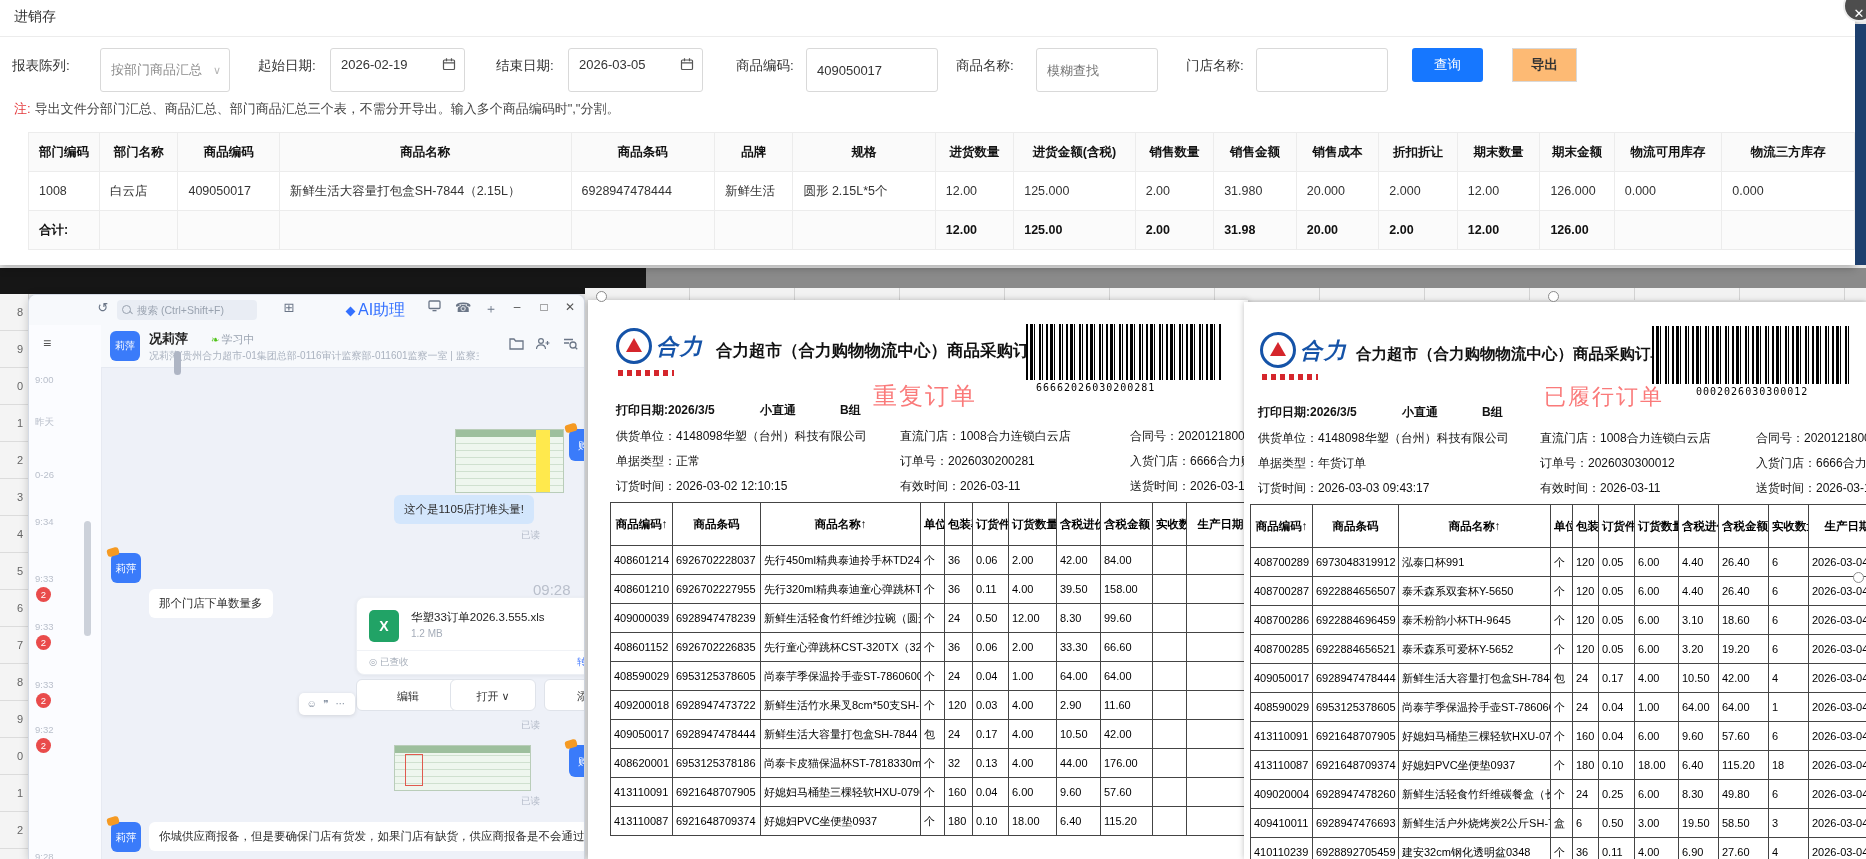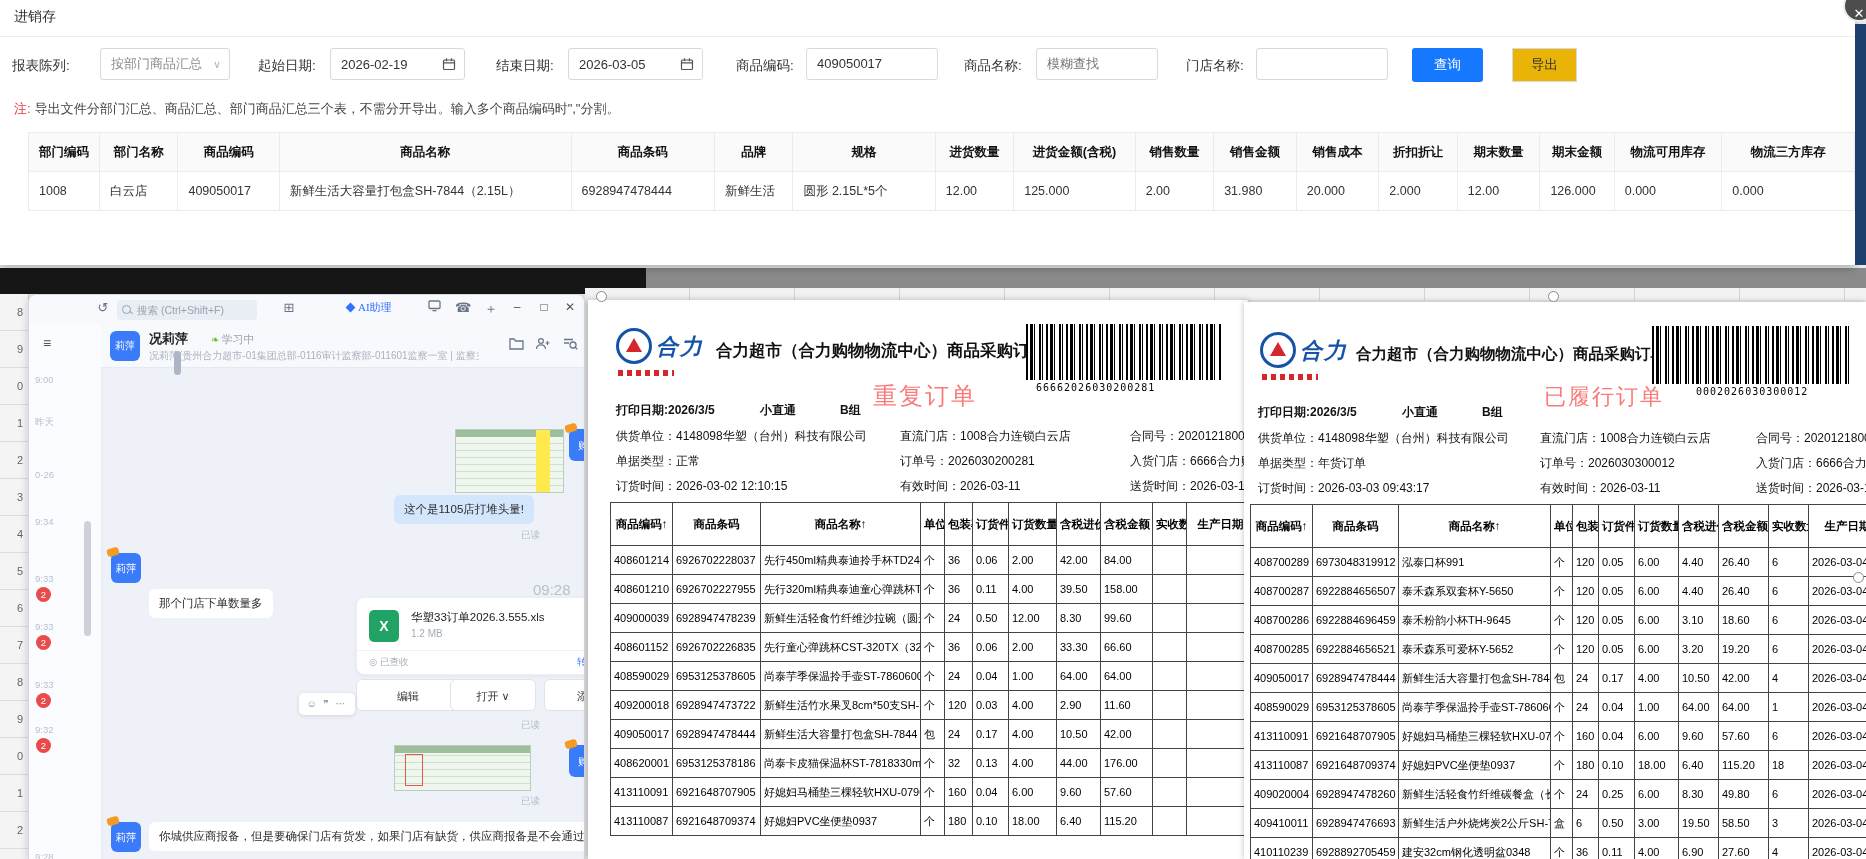--- a/index.html
+++ b/index.html
@@ -4,30 +4,30 @@
 <style>
   html,body{margin:0;padding:0;background:#d6d6d6;font-family:"Liberation Sans","DejaVu Sans",sans-serif;}
   #stage{position:relative;width:1866px;height:859px;overflow:hidden;background:#e9e9e9;}
   .abs{position:absolute;}
 
   
   #report{left:0;top:0;width:1855px;height:265px;background:#fff;z-index:30;box-shadow:0 3px 8px rgba(0,0,0,.25);}
   #report .title{left:14px;top:8px;font-size:14px;color:#333;}
   #report .titlebar-line{left:0;top:36px;width:1855px;height:1px;background:#ececec;}
   .flabel{top:55px;font-size:13.5px;color:#333;line-height:22px;}
-  .finput{top:48px;height:32px;border:1px solid #d9d9d9;border-radius:3px;background:#fff;
+  .finput{top:48px;height:44px;border:1px solid #d9d9d9;border-radius:3px;background:#fff;
           font-size:13px;color:#333;line-height:32px;padding:0 10px;box-sizing:border-box;}
   input.finput{outline:none;}
   .fselect{color:#8a8a8a;display:flex;justify-content:space-between;align-items:center;padding:0 8px 0 10px;}
   .fselect .chev{color:#b5b5b5;font-size:11px;}
   .cal-ic{position:absolute;right:8px;top:8px;width:14px;height:14px;}
   .btn-primary{top:48px;height:34px;background:#1677ff;color:#fff;border:none;border-radius:3px;
                font-size:13.5px;padding:0 22px;cursor:pointer;}
-  .btn-plain{top:48px;height:34px;background:#eab308;color:#333;border:1px solid #d9d9d9;border-radius:0;
-             font-size:13.5px;padding:0 18px;cursor:pointer;}
+  .btn-plain{top:48px;height:34px;background:#fdba74;color:#333;border:1px solid #d9d9d9;border-radius:0;
+             font-size:13.5px;padding:0 18px;cursor:pointer;font-weight:bold;}
   #note{left:14px;top:100px;font-size:13px;color:#444;}
   #note .red{color:#e4393c;margin-right:4px;}
 
   #main-table{left:28px;top:132px;border-collapse:collapse;table-layout:fixed;font-size:12.5px;color:#333;}
   #main-table th,#main-table td{border:1px solid #ececec;padding:0 10px;height:38px;text-align:left;
       overflow:hidden;white-space:nowrap;}
   #main-table th{background:#fafafa;color:#111;font-weight:bold;text-align:center;}
   #main-table tr.total td{font-weight:bold;color:#111;background:#fbfbfb;}
 
   #page-scroll{left:1855px;top:24px;width:11px;height:241px;background:#1d3f6e;z-index:30;}
@@ -49,21 +49,21 @@
   #chat{left:28px;top:294px;width:557px;height:565px;background:#eef1f8;z-index:10;
         border:1px solid #d4dae4;border-bottom:none;border-radius:8px 8px 0 0;box-sizing:border-box;
         overflow:hidden;box-shadow:0 2px 10px rgba(0,0,0,.18);}
   #chat .toolbar{left:0;top:0;width:100%;height:30px;background:#f7f9fc;border-bottom:1px solid #e5e9f1;}
   .tb-ic{position:absolute;top:5px;color:#6b7687;font-size:13px;width:20px;text-align:center;}
   #chat .search-pill{left:88px;top:5px;width:140px;height:20px;background:#e9edf4;border-radius:4px;
       font-size:10.5px;color:#9aa3b0;line-height:20px;padding-left:20px;box-sizing:border-box;}
   .lens{position:absolute;left:5px;top:5px;width:7px;height:7px;border:1.4px solid #9aa3b0;border-radius:50%;}
   .lens:after{content:"";position:absolute;left:6px;top:6px;width:4px;height:1.4px;background:#9aa3b0;transform:rotate(45deg);}
   .ai-diamond{display:inline-block;width:7px;height:7px;background:#3370ff;transform:rotate(45deg);margin-right:4px;}
-  #chat .ai{left:318px;top:5px;font-size:11px;color:#3370ff;font-family:Liberation Serif, serif;}
+  #chat .ai{left:318px;top:5px;font-size:16px;color:#3370ff;}
   #chat .winctl{font-size:12px;color:#555;}
 
   #chat .sliver{left:0;top:30px;width:72px;height:535px;background:#fbfcff;border-right:1px solid #e7eaf2;}
   .sliver .burger{position:absolute;left:14px;top:10px;color:#555;font-size:14px;}
   .sl-item{position:absolute;left:0;width:66px;}
   .sl-time{font-size:9.5px;color:#b9bfcb;padding-left:6px;}
   .sl-badge{margin:3px 0 0 7px;width:15px;height:15px;border-radius:50%;background:#e94b4b;color:#fff;
             font-size:9.5px;text-align:center;line-height:15px;}
   .sl-badge:empty{display:none;}
   .sl-scroll{position:absolute;left:55px;top:196px;width:7px;height:115px;background:#ccd1da;border-radius:4px;}
@@ -733,21 +733,21 @@
       <span>2026-03-05</span>
       <svg class="cal-ic" viewBox="0 0 14 14">
           <rect x="1.5" y="3" width="11" height="9.5" rx="1" fill="none" stroke="#555" stroke-width="1.2"></rect>
           <path d="M1.5 5.8h11M4.5 1.2v3M9.5 1.2v3" stroke="#555" stroke-width="1.2"></path>
         </svg>
     </div>
 
     <span class="abs flabel" style="left:736px;">商品编码:</span>
     <input class="abs finput" style="left: 806px; width: 132px;" value="409050017">
 
-    <span class="abs flabel" style="left:956px;margin-left:8px;">商品名称:</span>
+    <span class="abs flabel" style="left:956px;">商品名称:</span>
     <input class="abs finput" style="left: 1036px; width: 122px;" placeholder="模糊查找">
 
     <span class="abs flabel" style="left:1186px;">门店名称:</span>
     <input class="abs finput" style="left: 1256px; width: 132px;" value="">
 
     <button class="abs btn-primary" style="left:1412px;">查询</button>
     <button class="abs btn-plain" style="left:1512px;">导出</button>
 
     <div class="abs" id="note">
       <span class="red">注:</span><span>导出文件分部门汇总、商品汇总、部门商品汇总三个表，不需分开导出。输入多个商品编码时","分割。</span>
@@ -807,19 +807,38 @@
             <td>125.000</td>
             <td>2.00</td>
             <td>31.980</td>
             <td>20.000</td>
             <td>2.000</td>
             <td>12.00</td>
             <td>126.000</td>
             <td>0.000</td>
             <td>0.000</td>
           </tr>
+        <tr class="total">
+            <td>合计:</td>
+            <td></td>
+            <td></td>
+            <td></td>
+            <td></td>
+            <td></td>
+            <td></td>
+            <td>12.00</td>
+            <td>125.00</td>
+            <td>2.00</td>
+            <td>31.98</td>
+            <td>20.00</td>
+            <td>2.00</td>
+            <td>12.00</td>
+            <td>126.00</td>
+            <td></td>
+            <td></td>
+          </tr>
       </tbody>
     </table>
   </div>
   <div class="abs" id="page-scroll"></div>
   <div class="abs" id="close-x">✕</div>
 
 </div>
 
 </body></html>

